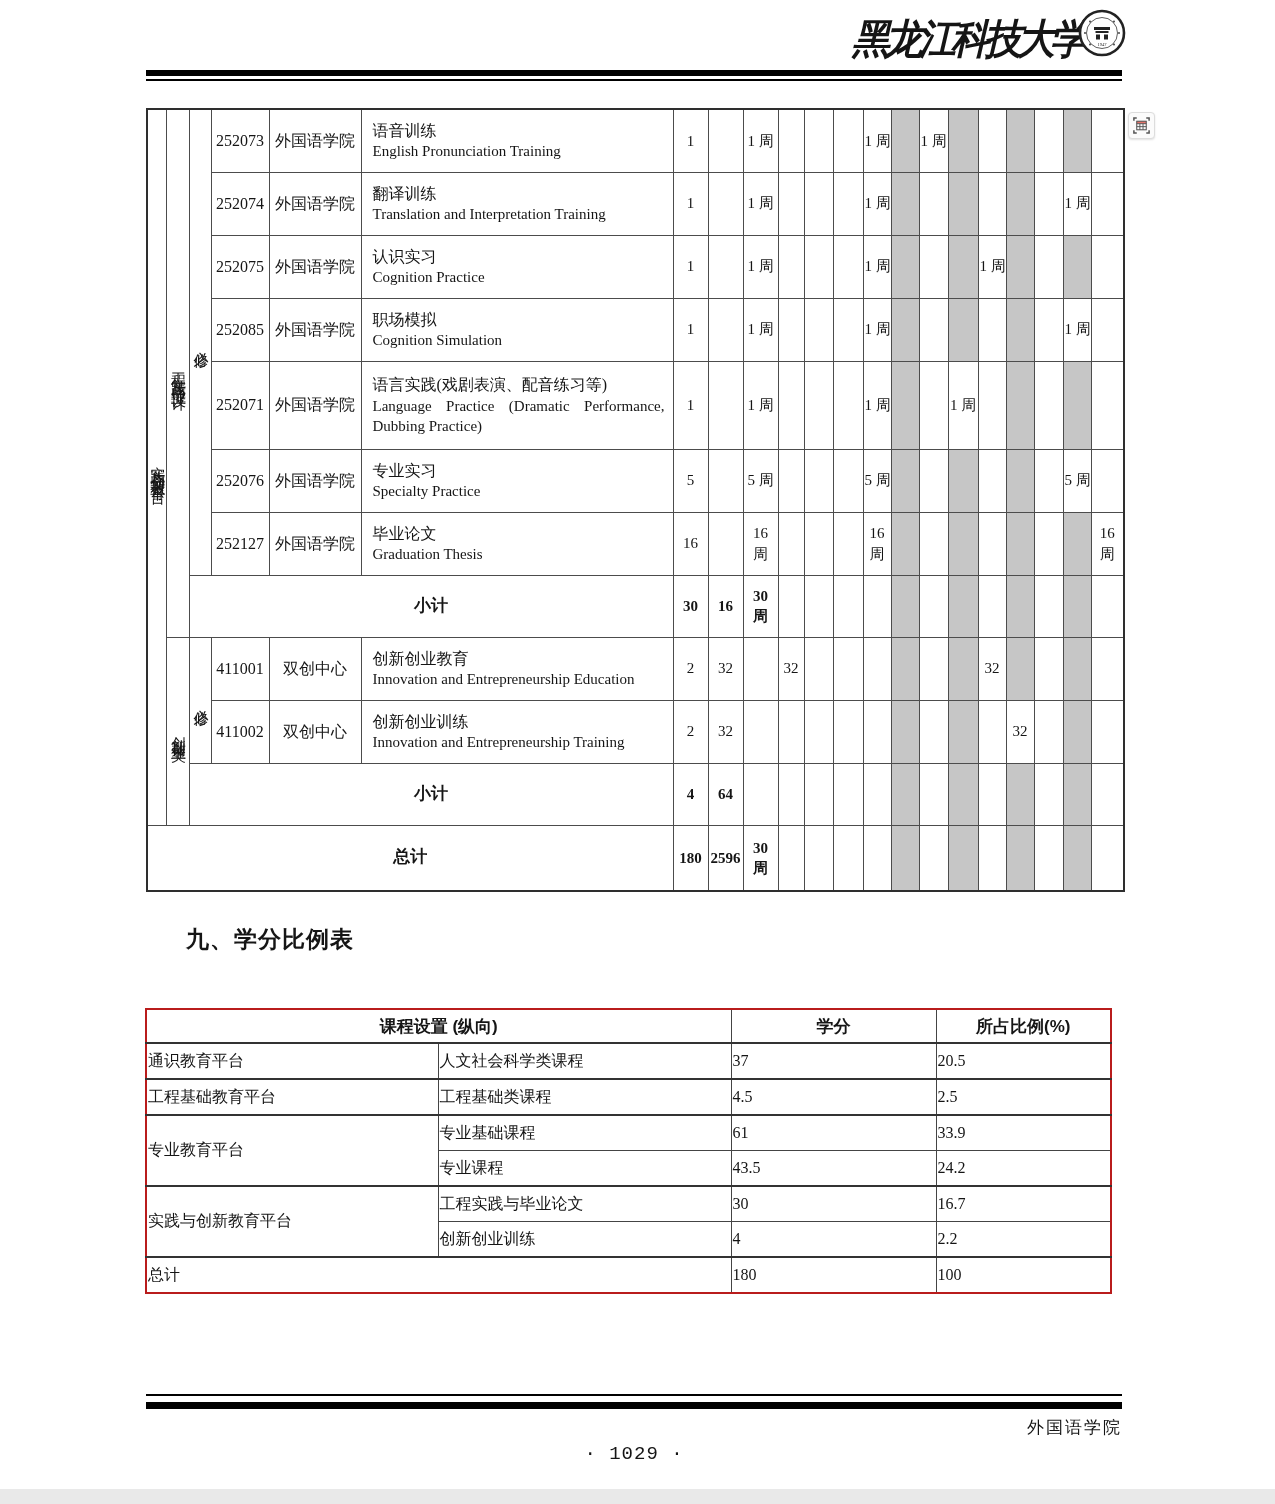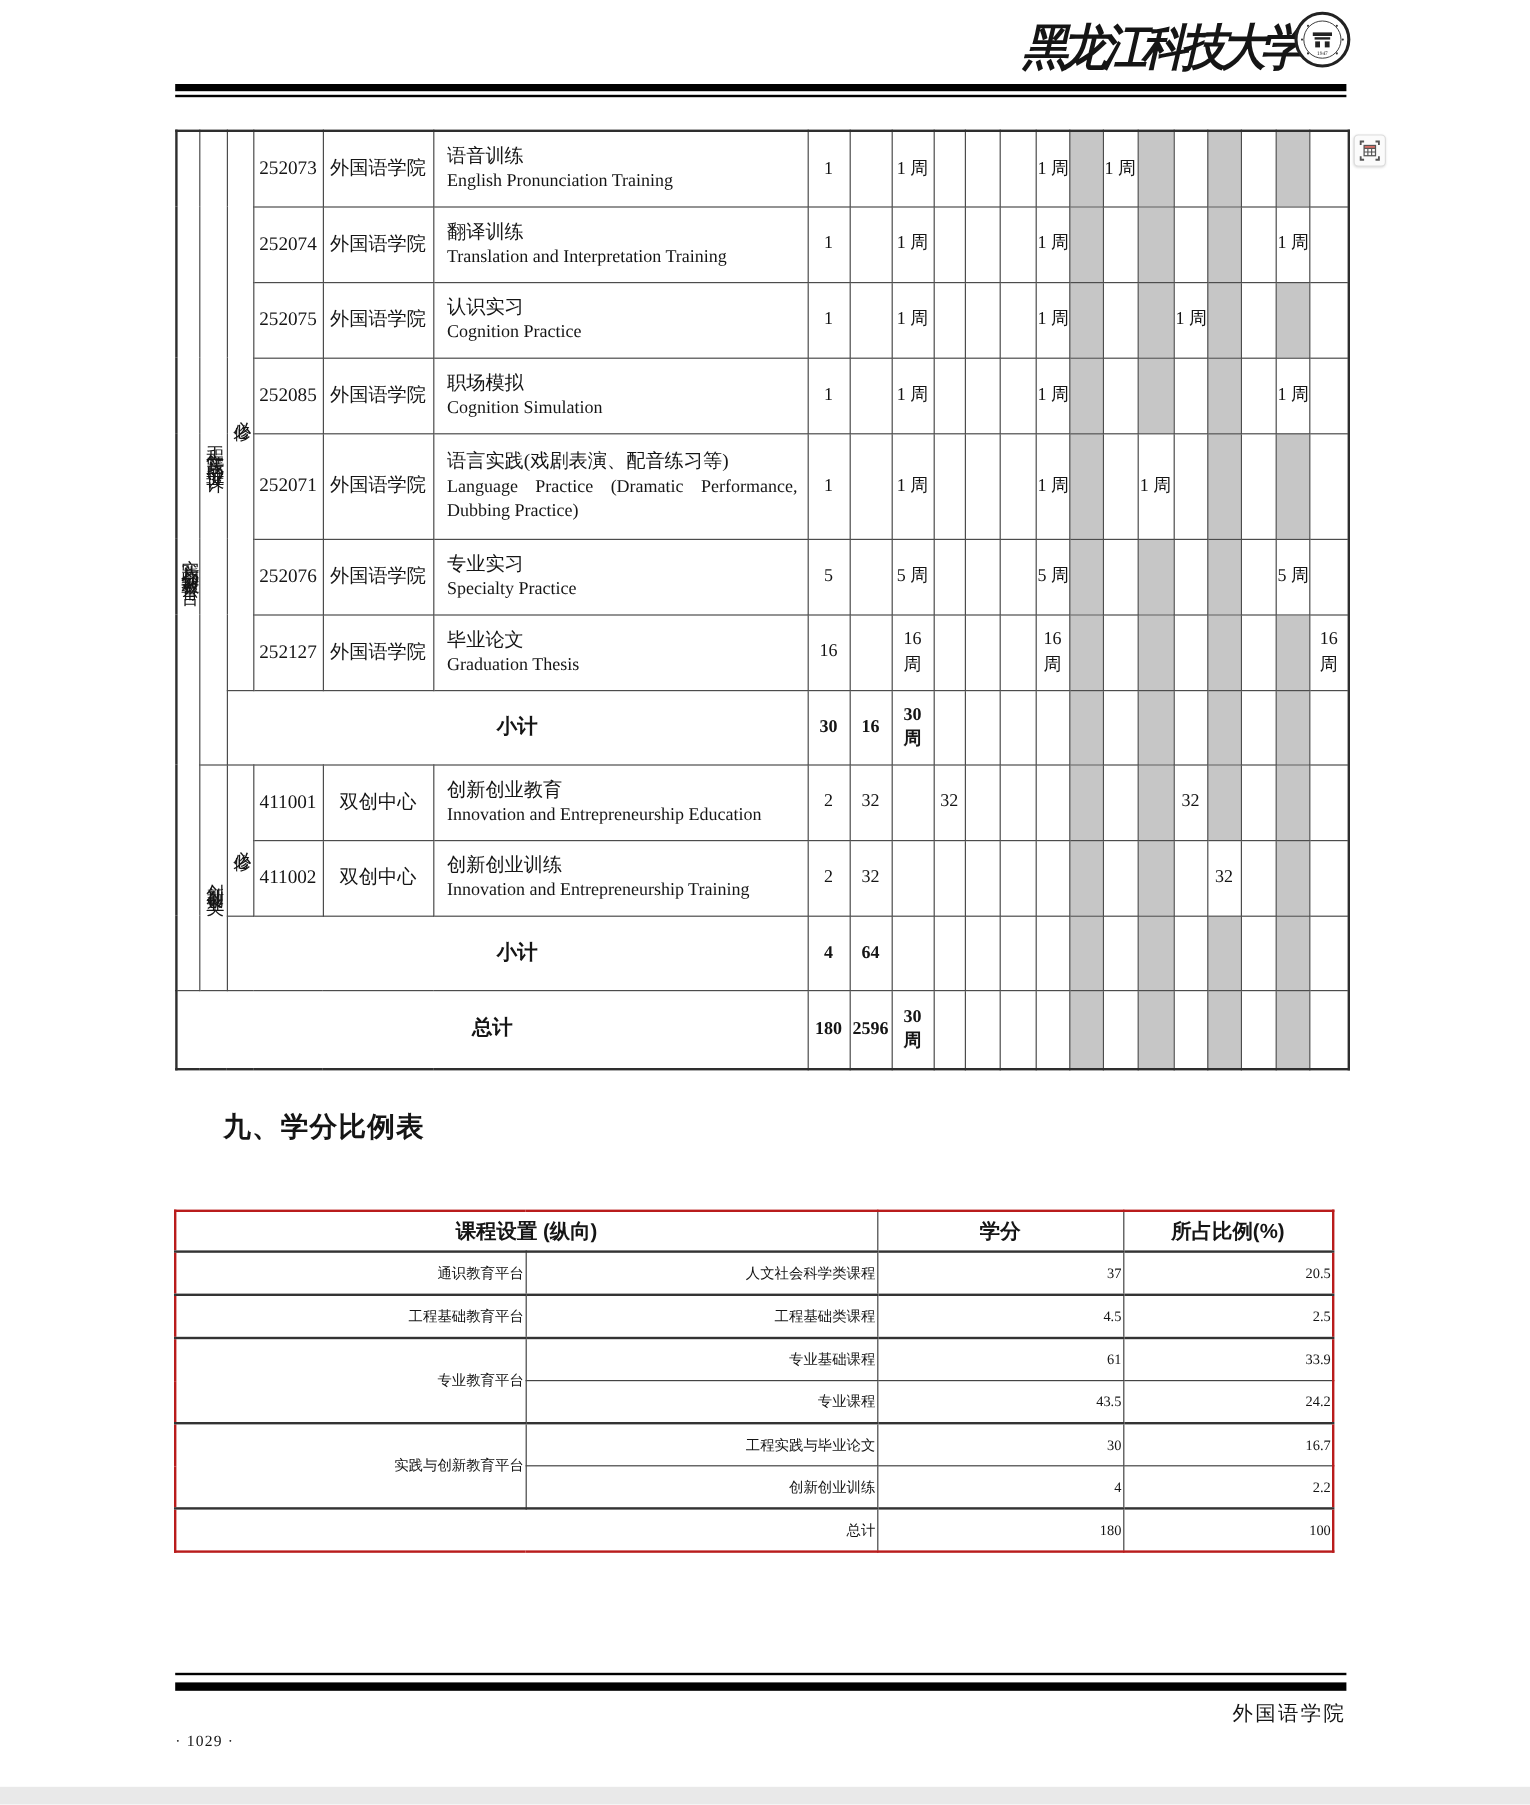--- a/index.html
+++ b/index.html
@@ -44,29 +44,29 @@
   
   .sec-h{position:absolute;left:186px;top:924px;
          font-family:"Liberation Sans","DejaVu Sans",sans-serif;
          font-weight:bold;font-size:23px;letter-spacing:1px;}
   .t2-title{position:absolute;left:146px;top:971px;width:976px;text-align:center;
             font-family:"Liberation Sans","DejaVu Sans",sans-serif;
             font-weight:bold;font-size:20px;letter-spacing:1px;}
   .t2{position:absolute;left:145px;top:1008px;width:965px;border:2px solid #b91c1c;}
   .t2 th{border:1px solid #444;border-bottom:2px solid #333;height:30px;
          font-family:"Liberation Sans","DejaVu Sans",sans-serif;font-size:17px;}
-  .t2 td{border:1px solid #444;text-align:right;vertical-align:middle;
-         font-size:12px;height:32px;}
+  .t2 td{border:1px solid #444;text-align:left;vertical-align:middle;
+         font-size:16px;height:32px;}
   .t2 tr.gs td{border-top:2px solid #333;}
 
   
   .foot-dept{position:absolute;left:146px;top:1416px;width:976px;text-align:right;
              font-size:17px;letter-spacing:2px;}
-  .foot-page{position:absolute;left:146px;top:1443px;width:976px;text-align:left;
-             font-size:13px;letter-spacing:1px;}
+  .foot-page{position:absolute;left:146px;top:1443px;width:976px;text-align:center;
+             font-size:19px;letter-spacing:1px;font-family:Liberation Mono, monospace;}
   .bottom-strip{position:absolute;left:0;top:1489px;width:1275px;height:15px;background:#e9e9e9;}
 </style>
 </head>
 <body>
 
 <div class="page">
 
   <div class="uni-name">黑龙江科技大学</div>
   <svg class="seal" width="48" height="48" viewBox="0 0 48 48">
     <circle cx="24" cy="24" r="22" fill="#fff" stroke="#222" stroke-width="2.6"></circle>

